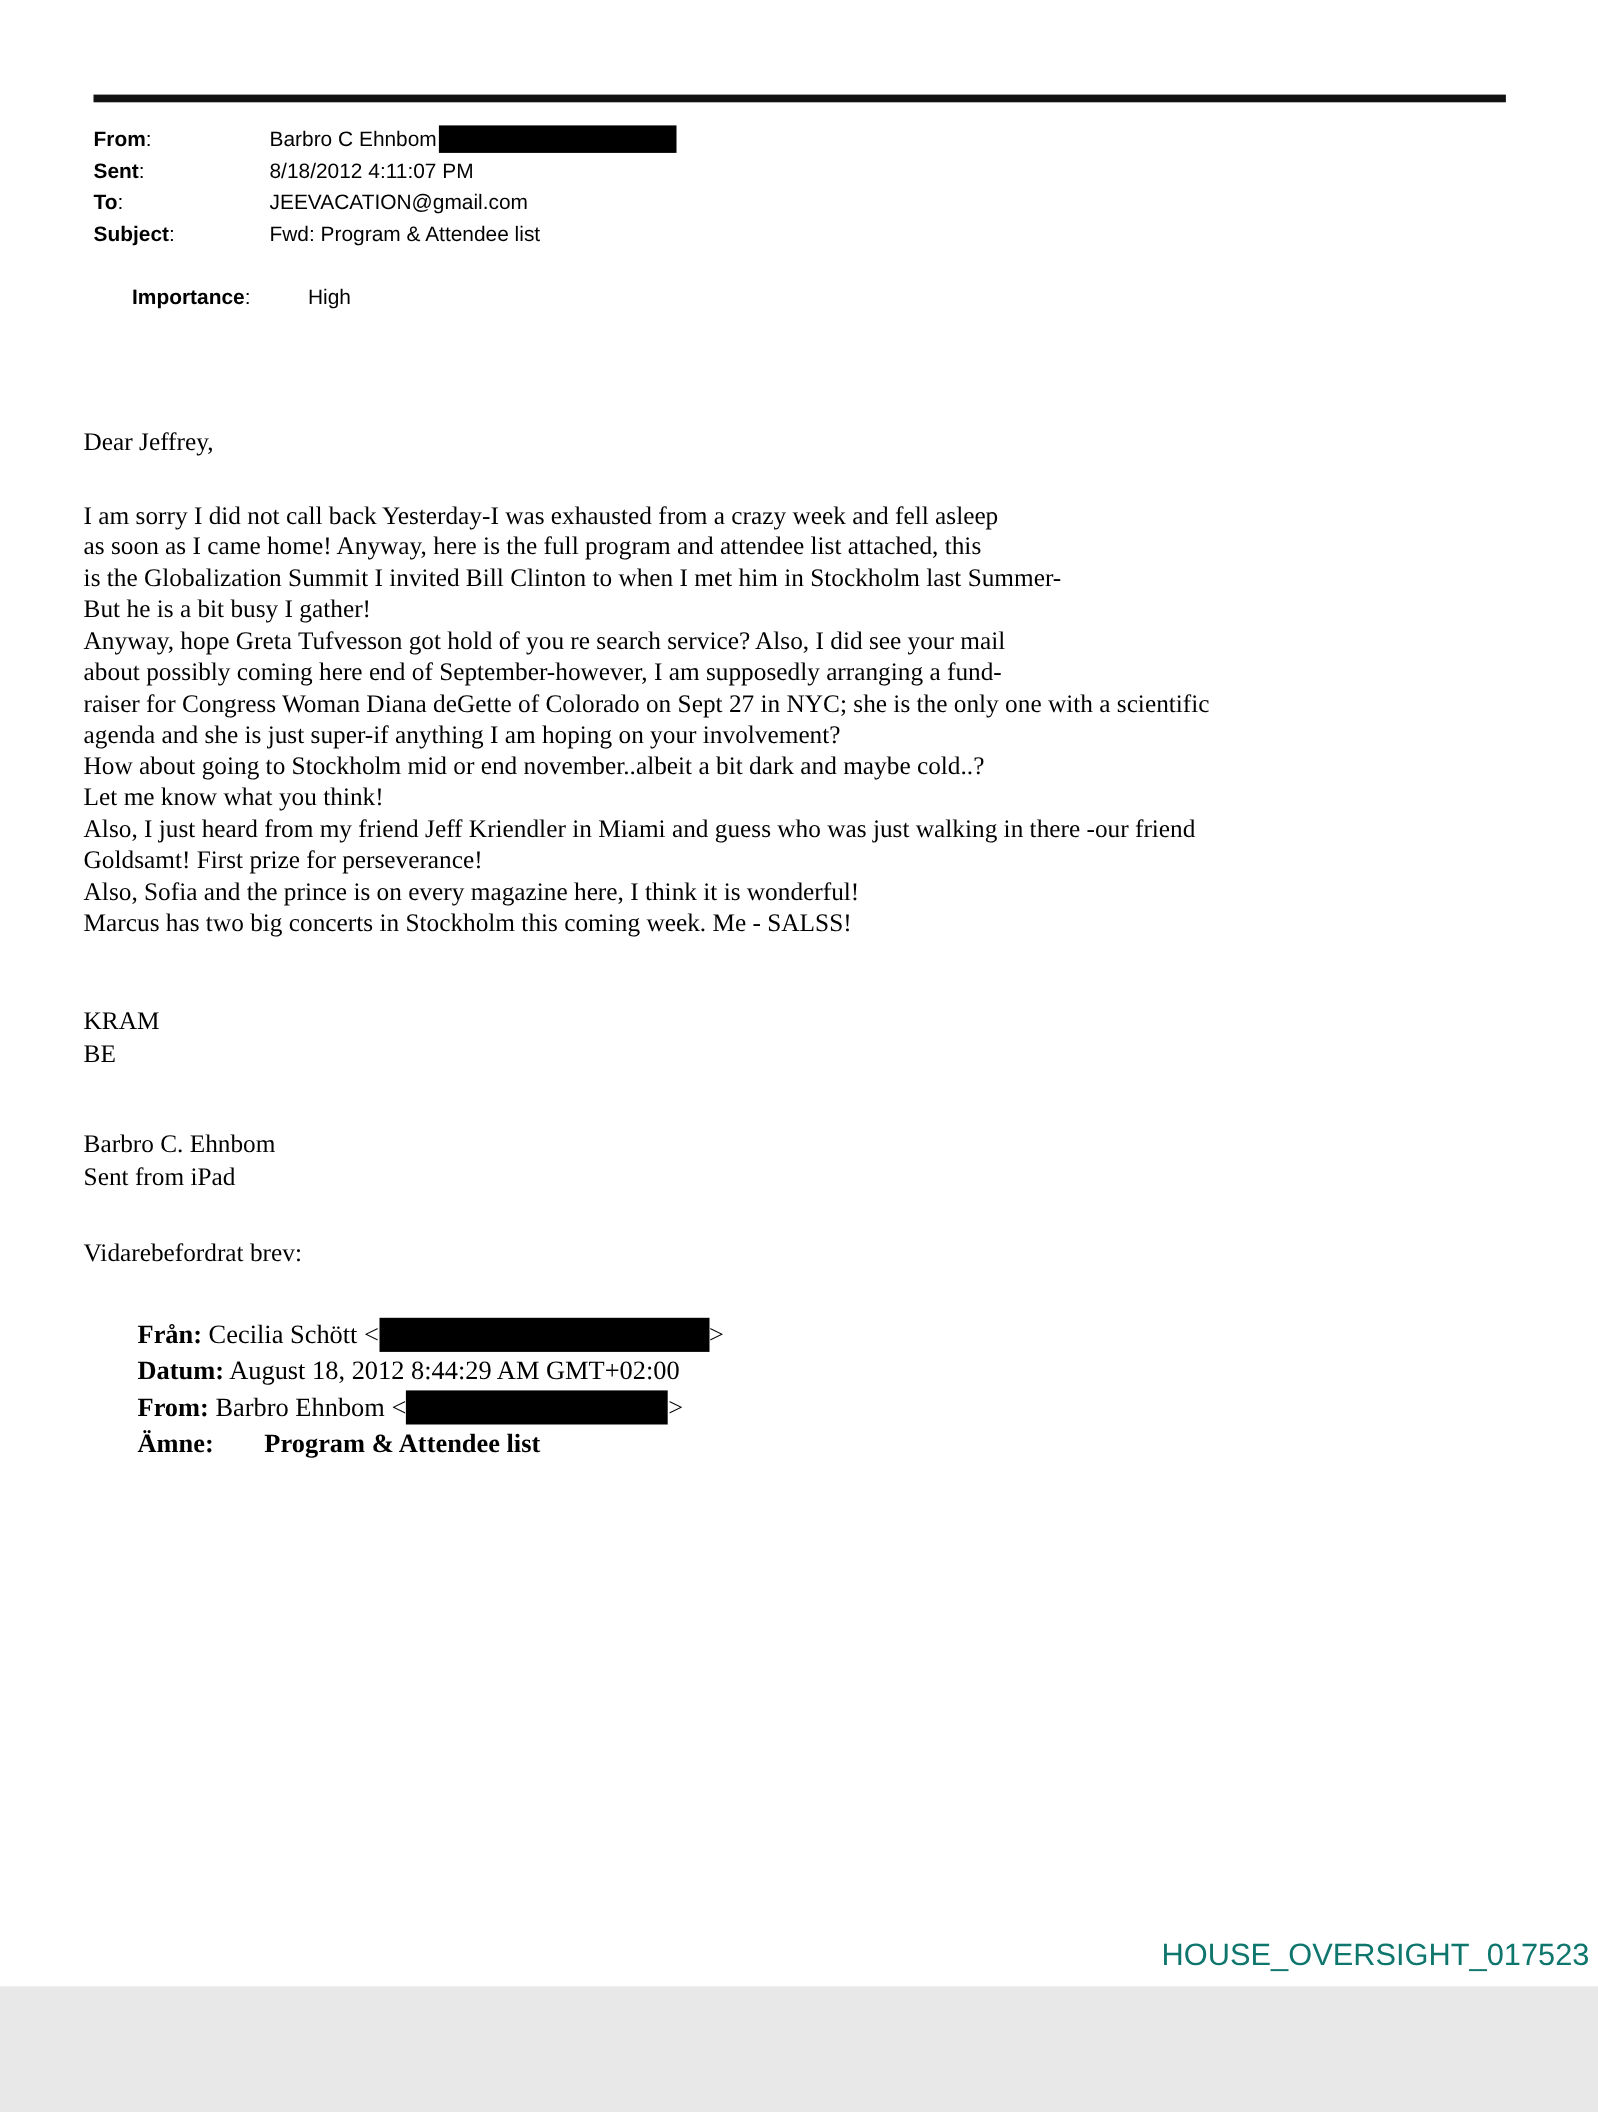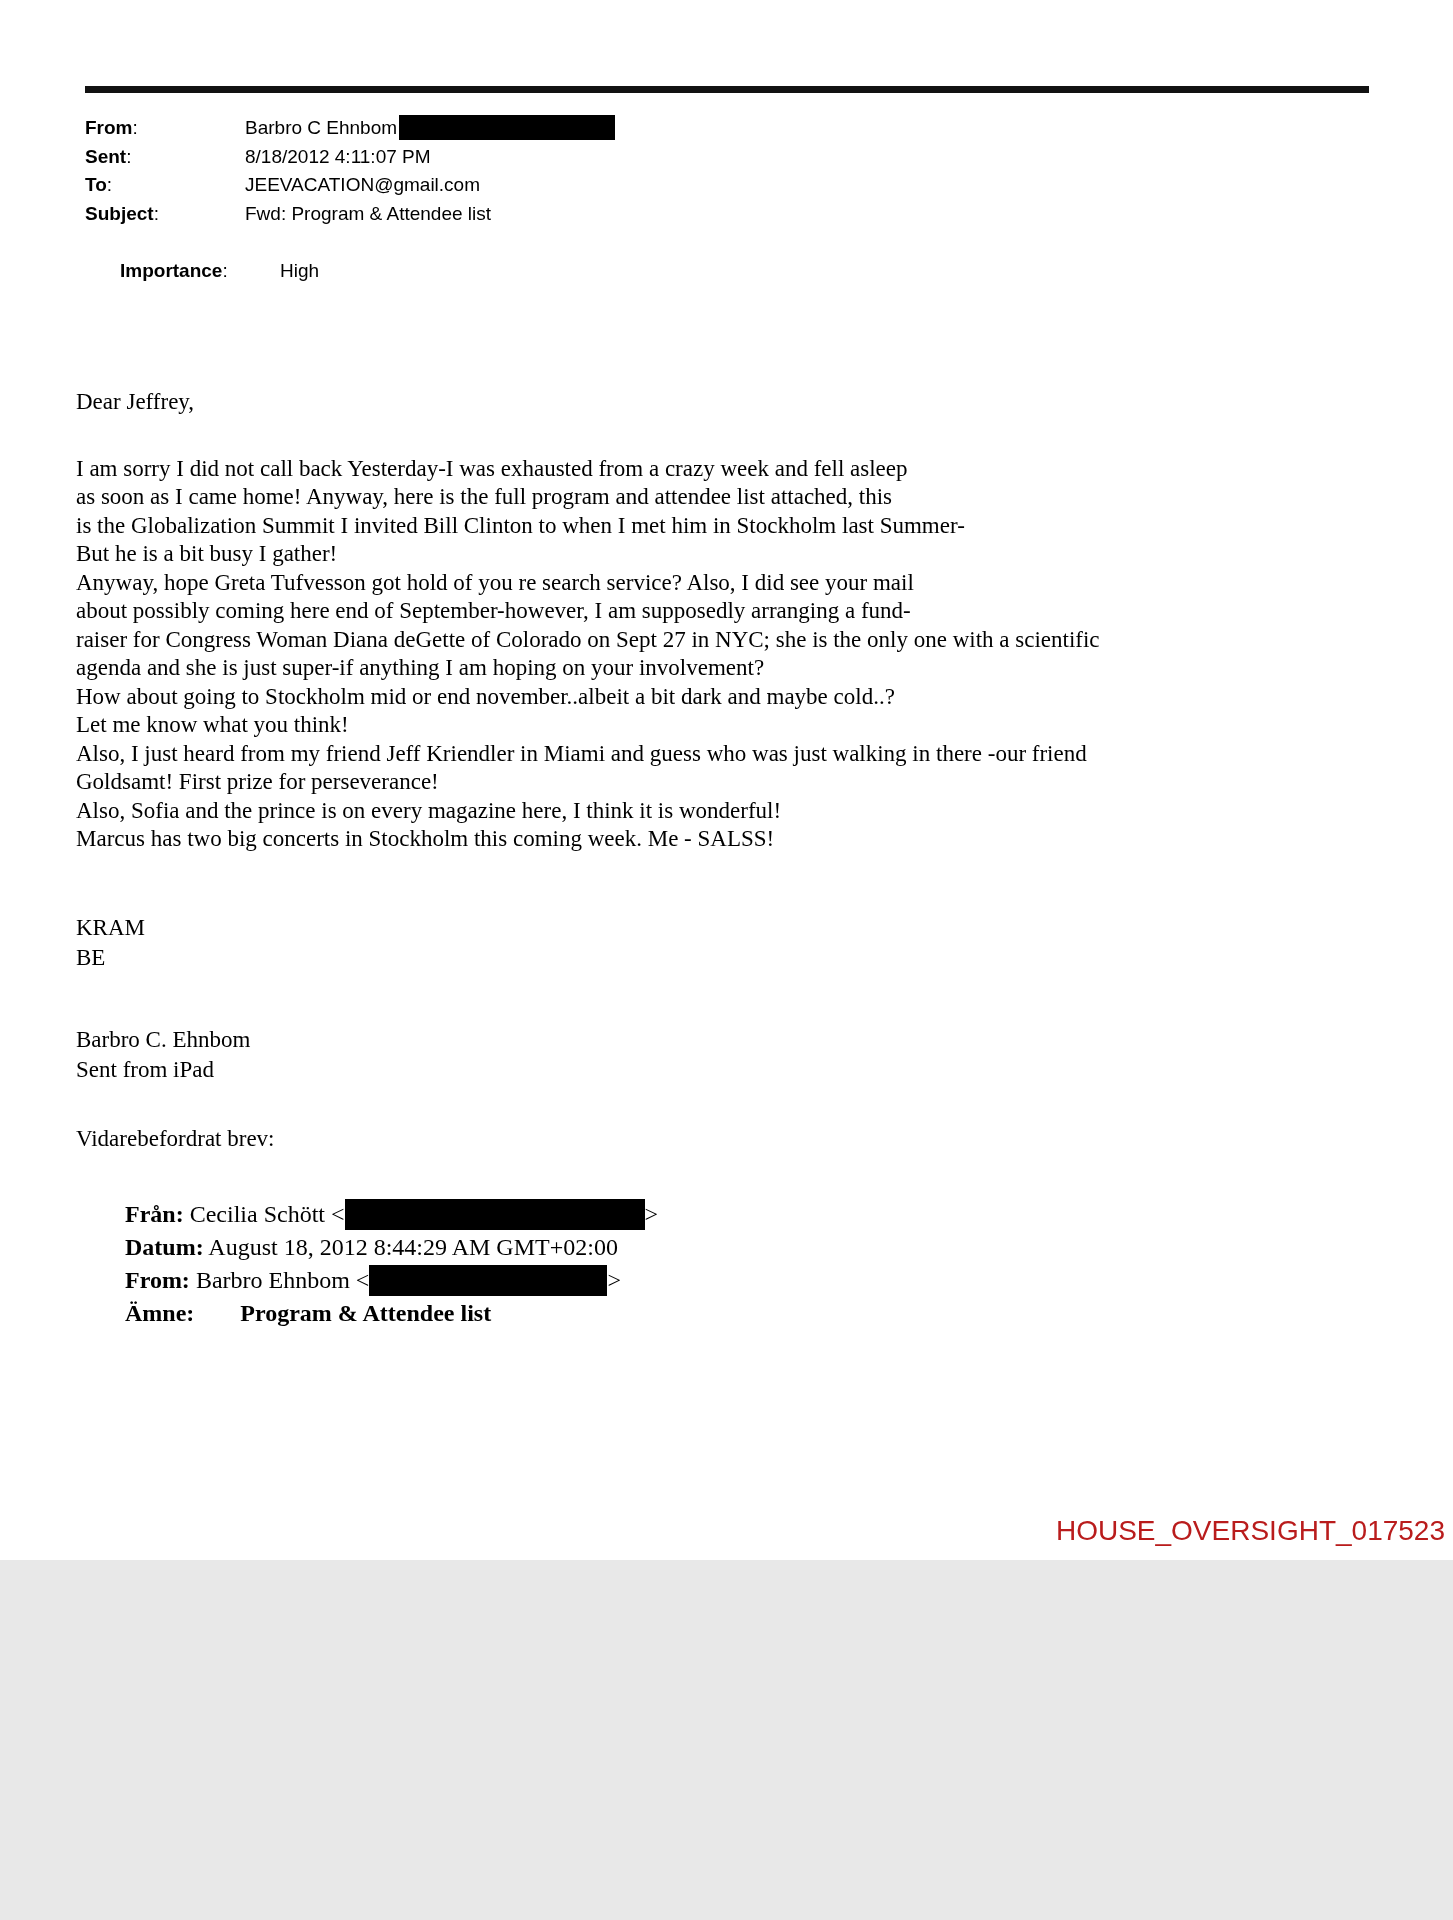--- a/index.html
+++ b/index.html
@@ -1,18 +1,18 @@
 <!DOCTYPE html>
 <html><head>
 <meta charset="utf-8">
 <style>
   html,body { margin:0; padding:0; background:#e8e8e8; }
   .page {
     position:relative;
-    width:1453px; height:1560px;
+    width:1453px; height:1806px;
     margin:0 auto;
     background:#ffffff;
     color:#000;
     font-family:"Liberation Serif", serif;
     overflow:hidden;
   }
 
   
   .top-rule {
     position:absolute; left:85px; top:86px;
@@ -53,21 +53,21 @@
   .fwd-block {
     position:absolute; left:85px; top:1198px; width:1320px;
     font-size:24px; line-height:33px;
   }
   .fwd-block b { font-weight:700;margin-left:40px; }
 
   
   .footer-id {
     position:absolute; right:8px; bottom:13px;
     font-family:"Liberation Sans", sans-serif;
-    font-size:28px; color:#b91c1c;
+    font-size:28px; color:#0f766e;
   }
 </style>
 </head>
 <body>
 
 <div class="page">
 
   <div class="top-rule"></div>
 
   <div class="header-block">

